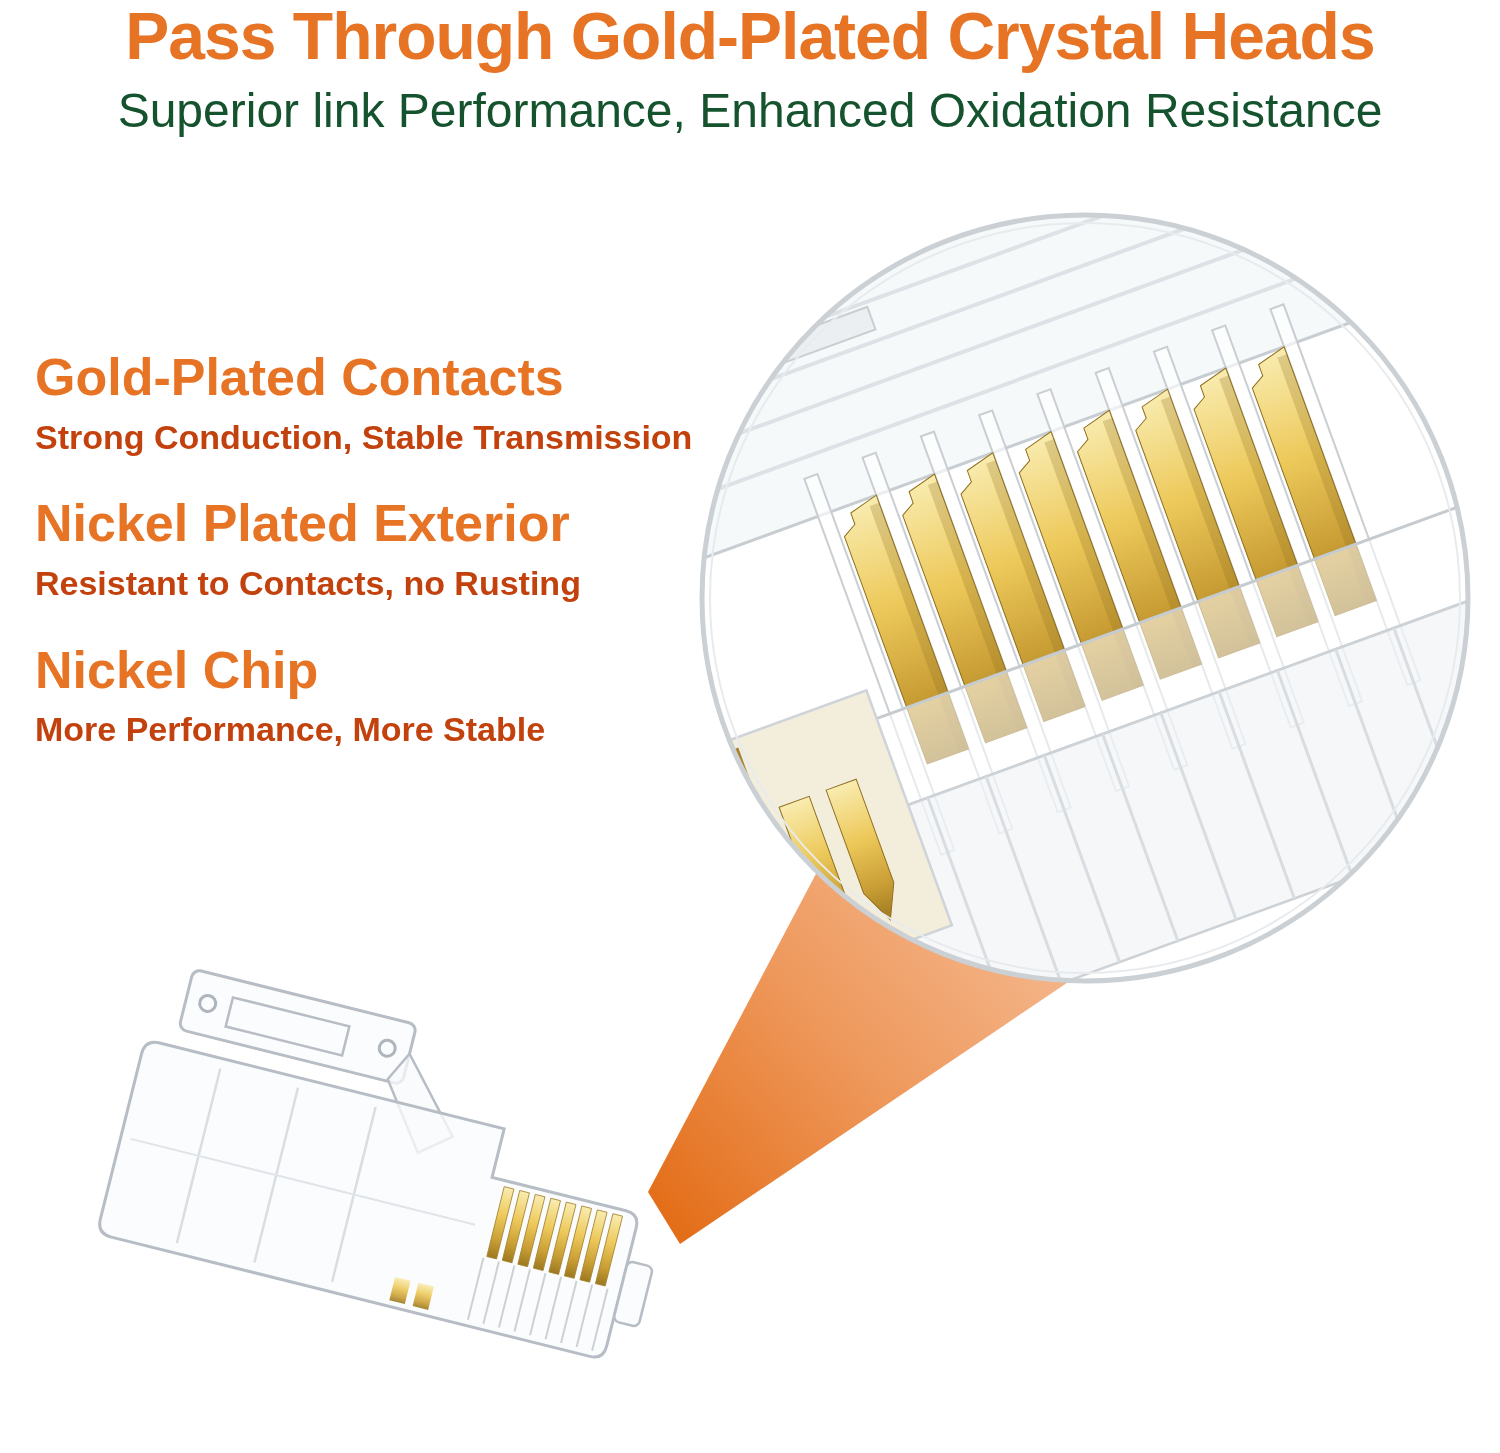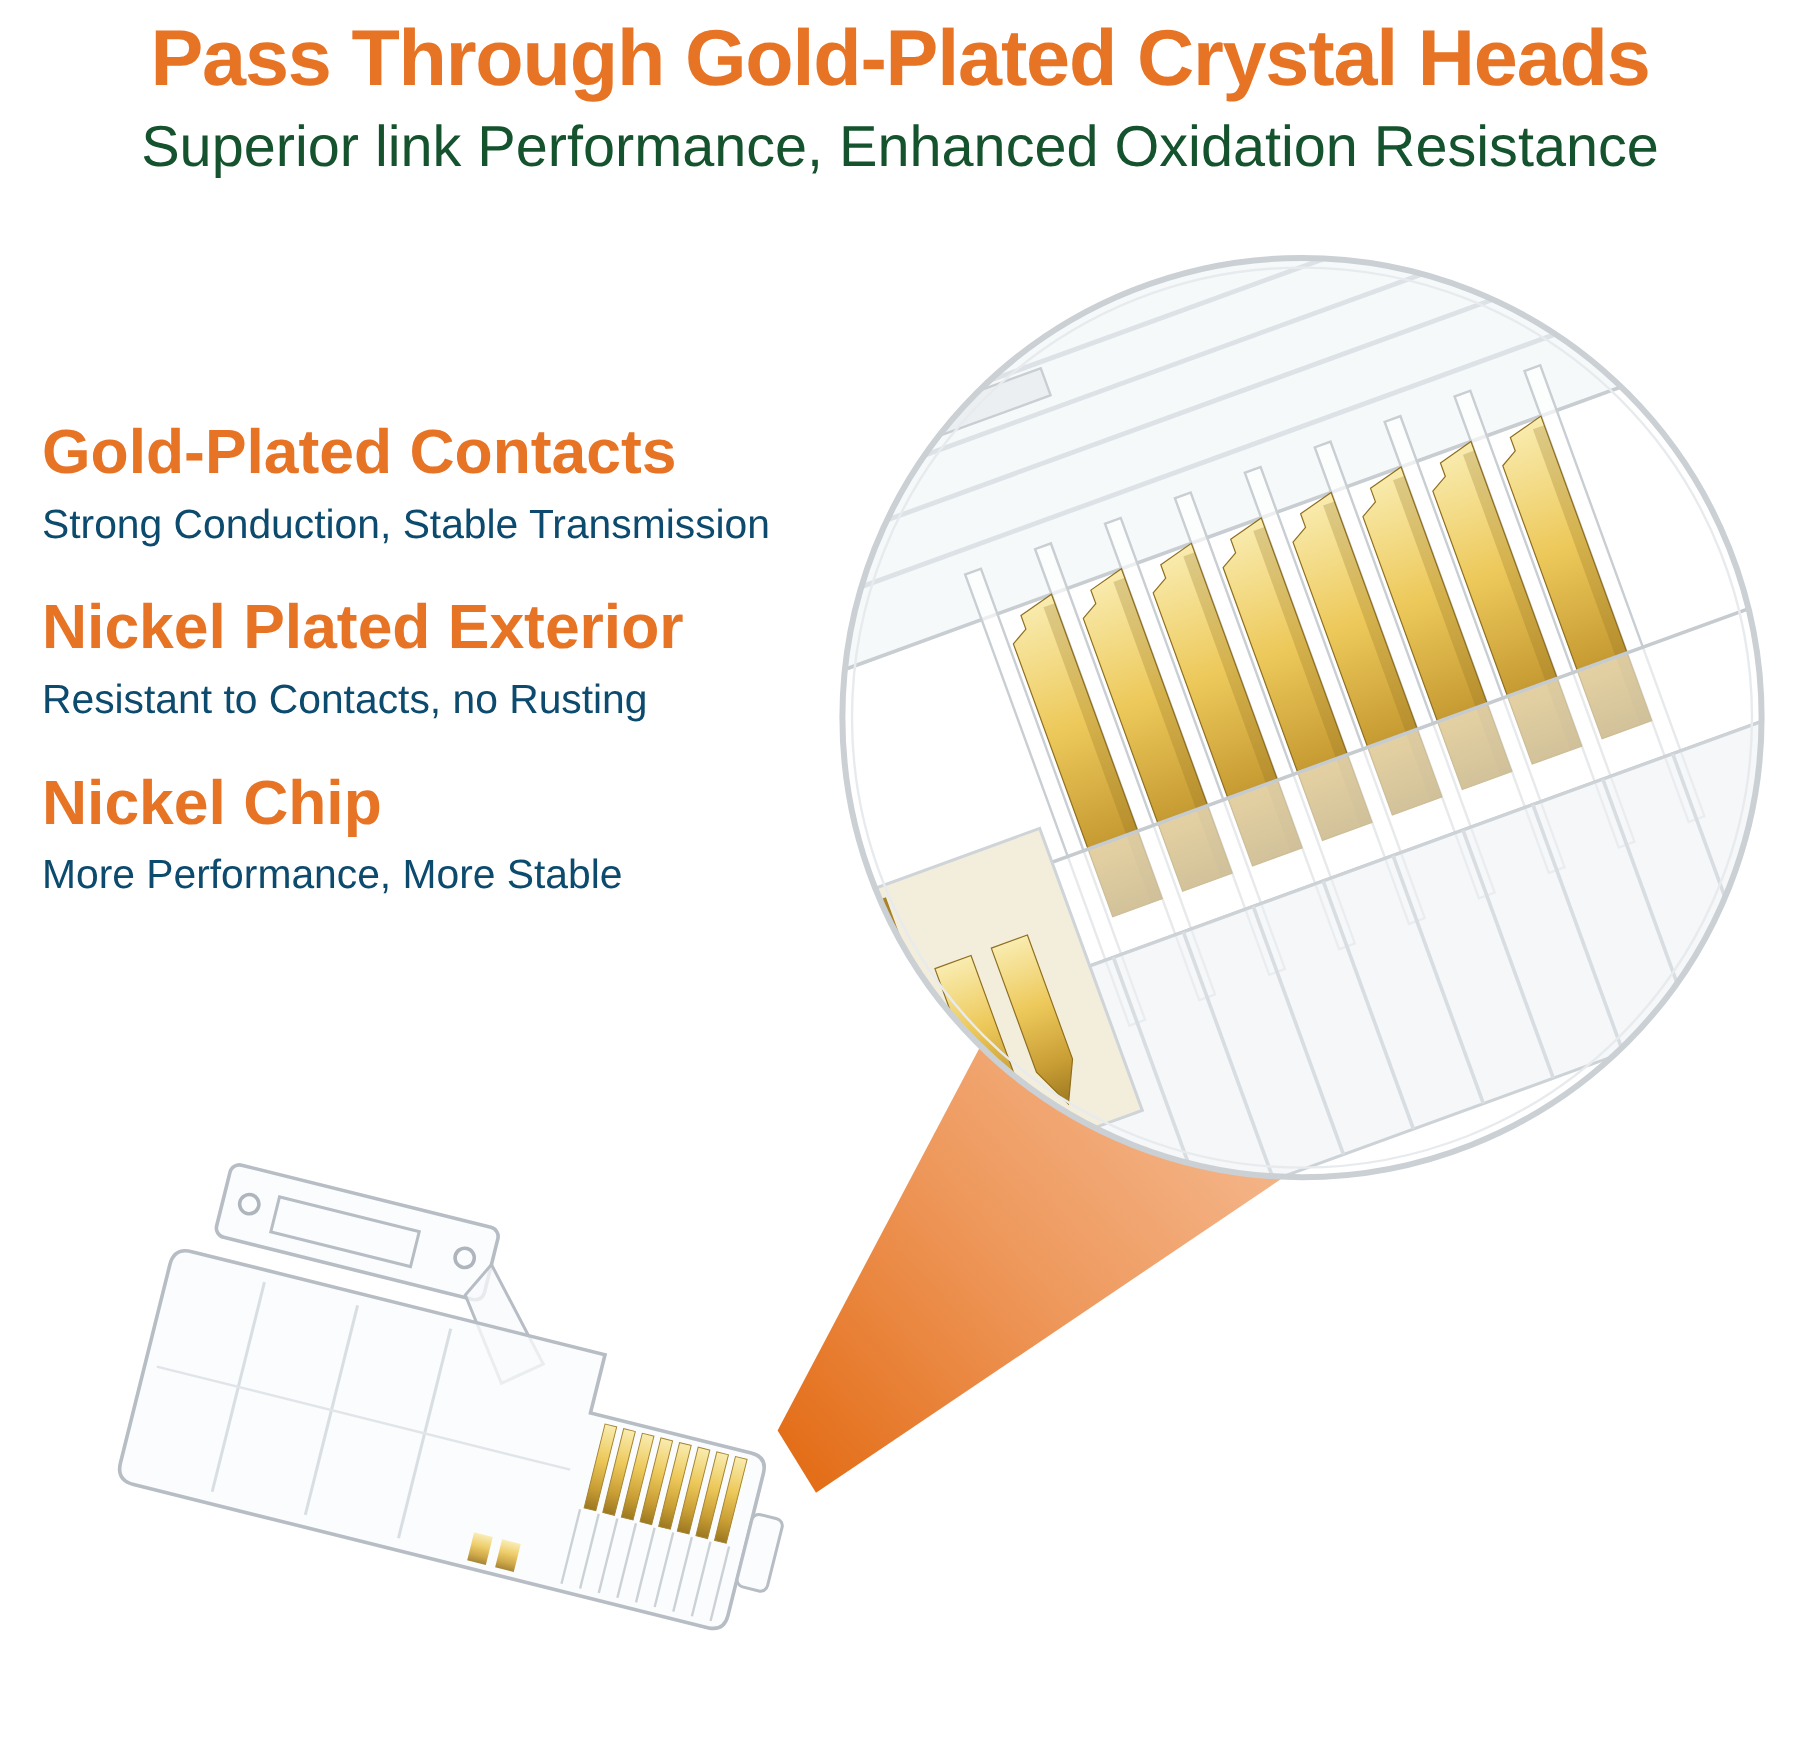--- a/index.html
+++ b/index.html
@@ -9,39 +9,39 @@
     background:#ffffff;
     overflow:hidden;
     font-family:"Liberation Sans", sans-serif;
   }
   .art{position:absolute;left:0;top:0;z-index:0;}
   .header{
     position:absolute;left:0;top:0;width:1500px;
     text-align:center;z-index:2;
   }
   .title{
-    margin:0;padding-top:14px;
+    margin:0;padding-top:2px;
     font-size:66px;line-height:1.05;font-weight:700;
     letter-spacing:-1px;color:#E77325;
   }
   .subtitle{
     margin:14px 0 0 0;
     font-size:48px;line-height:1.1;font-weight:400;color:#14532d;
   }
   .features{
     position:absolute;left:35px;top:348px;width:700px;z-index:2;
   }
   .feature{margin-bottom:36px;}
   .feature-heading{
     margin:0 0 8px 0;
     font-size:52px;line-height:1.15;font-weight:700;color:#E77325;
   }
   .feature-desc{
     margin:0;
-    font-size:34px;line-height:1.25;font-weight:400;color:#0c4a6e;
+    font-size:34px;line-height:1.25;font-weight:700;color:#c2410c;
   }
 </style>
 </head>
 <body>
 
 <div class="canvas">
 
   <svg class="art" width="1500" height="1453" viewBox="0 0 1500 1453">
     <defs>
       <linearGradient id="goldGrad" x1="0" y1="0" x2="0" y2="1">

